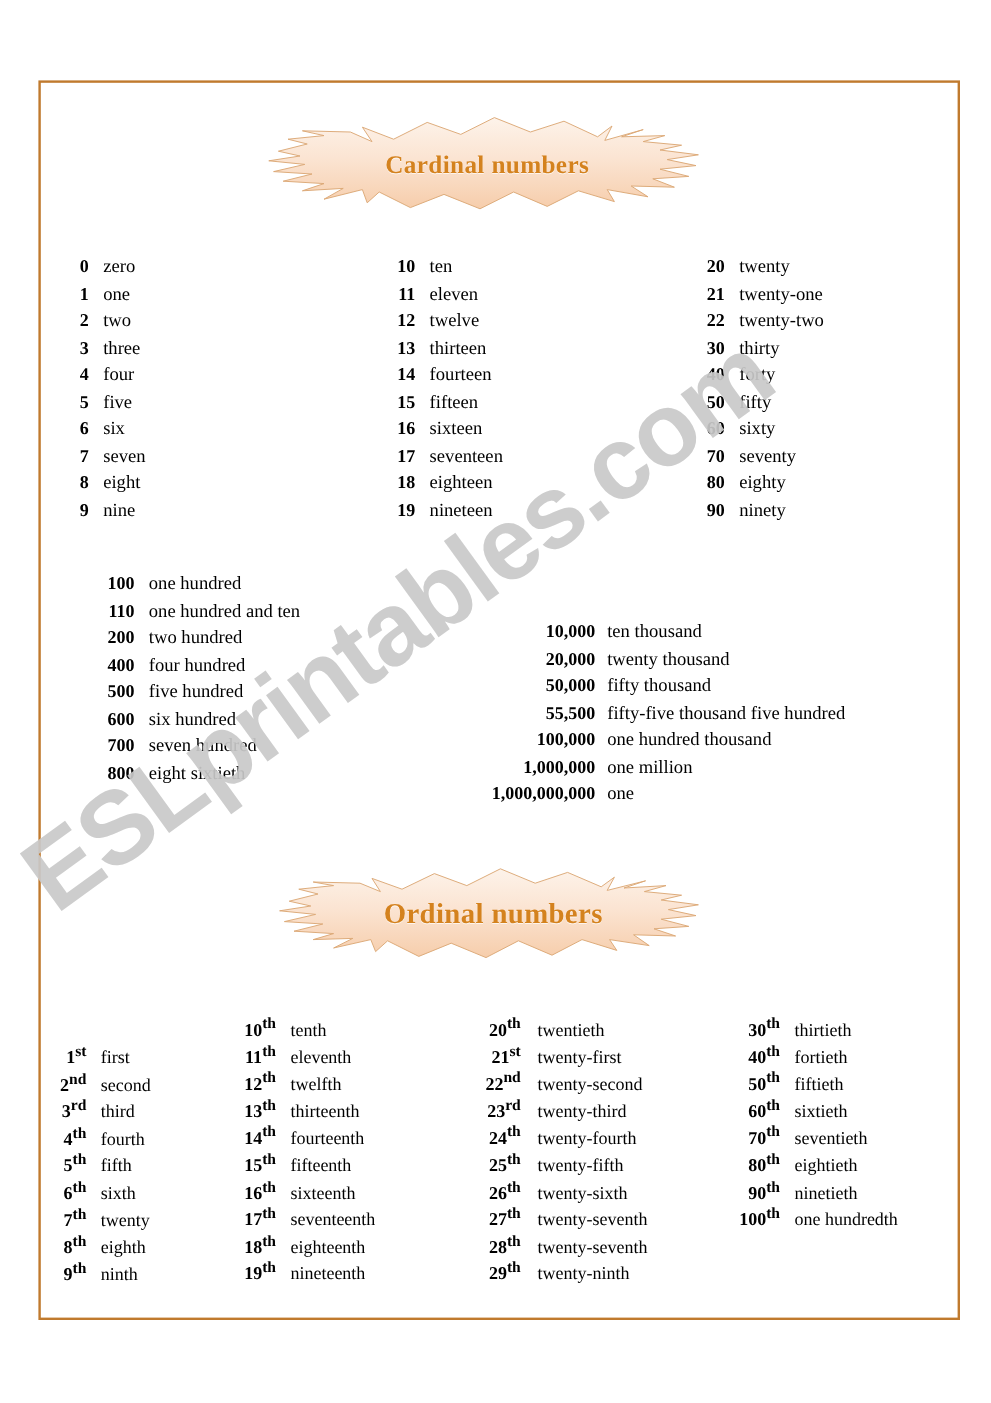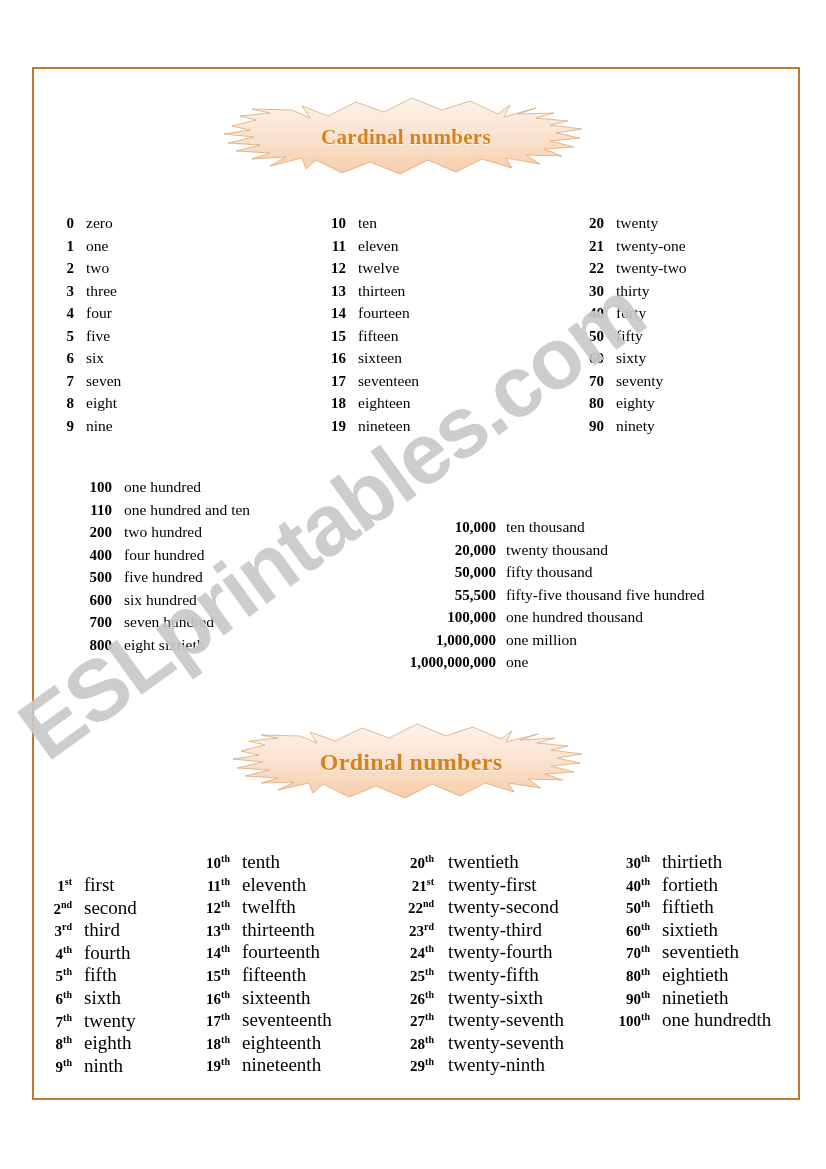--- a/index.html
+++ b/index.html
@@ -130,28 +130,28 @@
   }
   .ord-row .ord-num {
     font-weight: bold;
     font-size: 15px;
     color: #000000;
     text-align: right;
     flex: 0 0 auto;
     position: relative;
   }
   .ord-row .ord-num sup {
-    font-size: 10px;
+    font-size: 13px;
     font-weight: bold;
     vertical-align: super;
     line-height: 0;
   }
   .ord-row .ord-word {
     font-weight: normal;
-    font-size: 19px;
+    font-size: 15px;
     color: #000000;
     flex: 0 0 auto;
   }
 
   #ordinal-col-0 { left: 50px;  top: 874px; }
   #ordinal-col-1 { left: 200px; top: 851px; }
   #ordinal-col-2 { left: 404px; top: 851px; }
   #ordinal-col-3 { left: 612px; top: 851px; }
 
   #ordinal-col-0 .ord-num { width: 22px; margin-right: 12px; }

